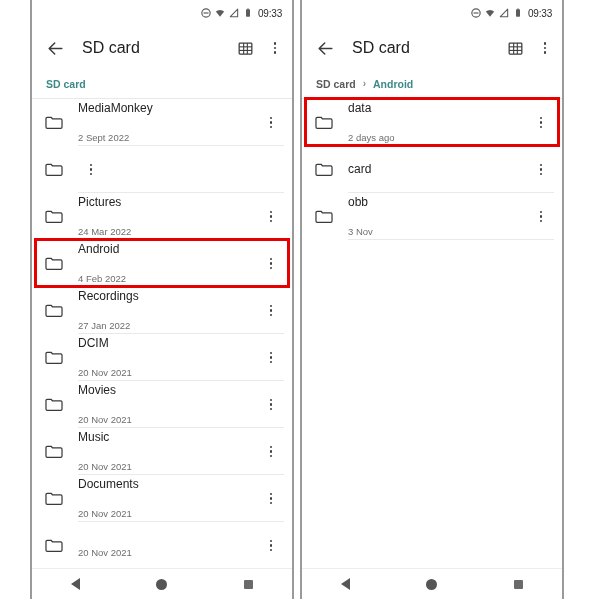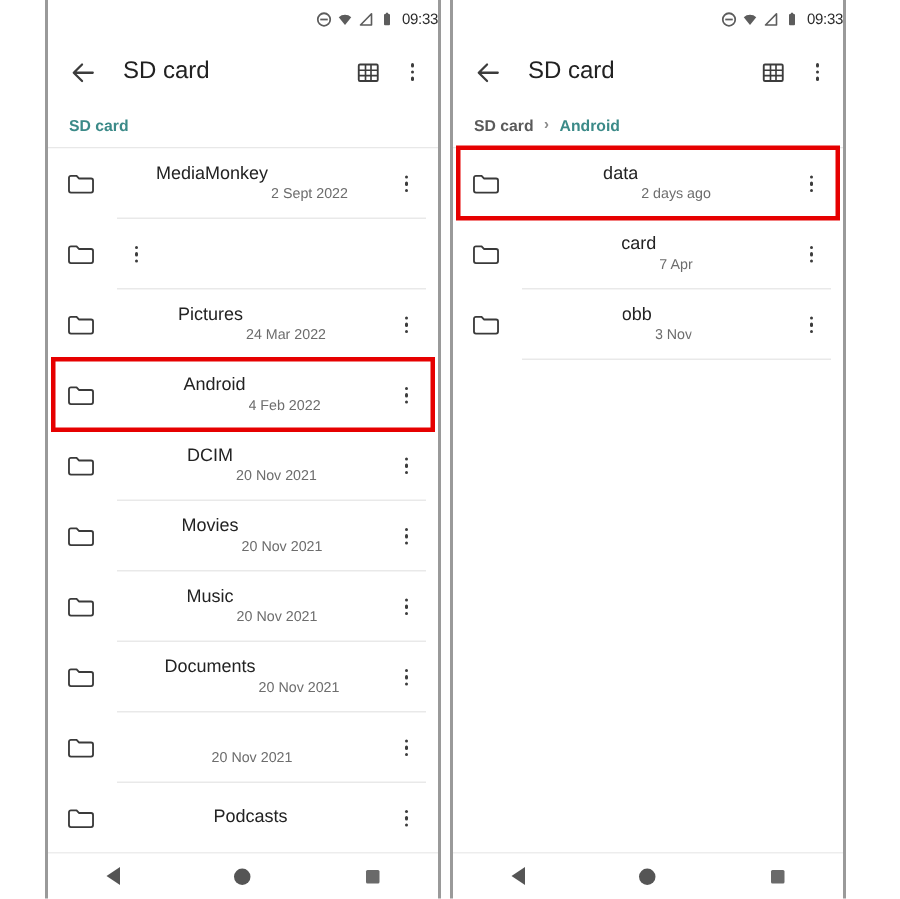--- a/index.html
+++ b/index.html
@@ -35,20 +35,21 @@
   }
   .phone.left { margin-left: 30px; }
   .phone.right { margin-left: 6px; }
 
   
   .statusbar {
     height: 26px;
     display: flex;
     align-items: center;
     justify-content: flex-end;
+    padding-right: 10px;
     gap: 4px;
     background: #ffffff;
     text-align: right;
   }
   .status-icons {
     display: flex;
     align-items: center;
     gap: 4px;
   }
   .status-icons svg { display: block; }
@@ -152,20 +153,21 @@
     width: 34px;
     flex: 0 0 34px;
     display: flex;
     align-items: center;
     justify-content: flex-start;
   }
   .row-text {
     flex: 1 1 auto;
     min-width: 0;
     display: flex;
+    flex-direction: column;
     justify-content: center;
     gap: 2px;
   }
   .row-name {
     font-size: 12px;
     color: #232323;
     line-height: 1.1;
     white-space: nowrap;
     overflow: hidden;
   }
@@ -373,20 +375,41 @@
         </div>
         <div class="row">
           <div class="row-icon">
             <span style="display: inline-flex; width: 20px; height: 20px; align-items: center; justify-content: center;">
               <svg viewBox="0 0 22 18" width="18" height="15">
                 <path d="M1.2 4.2 a1.6 1.6 0 0 1 1.6 -1.6 H7.4 l1.9 2.1 H19.2 a1.6 1.6 0 0 1 1.6 1.6 V14.6 a1.6 1.6 0 0 1 -1.6 1.6 H2.8 a1.6 1.6 0 0 1 -1.6 -1.6 Z" fill="none" stroke="#3a3a3a" stroke-width="1.5" stroke-linejoin="round"></path>
               </svg>
             </span>
           </div>
           <div class="row-text">
+            <div class="row-name">Recordings</div>
+            <div class="row-sub">27 Jan 2022</div>
+          </div>
+          <div class="row-menu">
+            <div class="kebab">
+              <i></i>
+              <i></i>
+              <i></i>
+            </div>
+          </div>
+          <div class="row-divider"></div>
+        </div>
+        <div class="row">
+          <div class="row-icon">
+            <span style="display: inline-flex; width: 20px; height: 20px; align-items: center; justify-content: center;">
+              <svg viewBox="0 0 22 18" width="18" height="15">
+                <path d="M1.2 4.2 a1.6 1.6 0 0 1 1.6 -1.6 H7.4 l1.9 2.1 H19.2 a1.6 1.6 0 0 1 1.6 1.6 V14.6 a1.6 1.6 0 0 1 -1.6 1.6 H2.8 a1.6 1.6 0 0 1 -1.6 -1.6 Z" fill="none" stroke="#3a3a3a" stroke-width="1.5" stroke-linejoin="round"></path>
+              </svg>
+            </span>
+          </div>
+          <div class="row-text">
             <div class="row-name">DCIM</div>
             <div class="row-sub">20 Nov 2021</div>
           </div>
           <div class="row-menu">
             <div class="kebab">
               <i></i>
               <i></i>
               <i></i>
             </div>
           </div>
@@ -595,21 +618,20 @@
         <div class="row">
           <div class="row-icon">
             <span style="display: inline-flex; width: 20px; height: 20px; align-items: center; justify-content: center;">
               <svg viewBox="0 0 22 18" width="18" height="15">
                 <path d="M1.2 4.2 a1.6 1.6 0 0 1 1.6 -1.6 H7.4 l1.9 2.1 H19.2 a1.6 1.6 0 0 1 1.6 1.6 V14.6 a1.6 1.6 0 0 1 -1.6 1.6 H2.8 a1.6 1.6 0 0 1 -1.6 -1.6 Z" fill="none" stroke="#3a3a3a" stroke-width="1.5" stroke-linejoin="round"></path>
               </svg>
             </span>
           </div>
           <div class="row-text">
             <div class="row-name">card</div>
-            <div class="row-sub">7 Apr</div>
           </div>
           <div class="row-menu">
             <div class="kebab">
               <i></i>
               <i></i>
               <i></i>
             </div>
           </div>
           <div class="row-divider"></div>
         </div>

